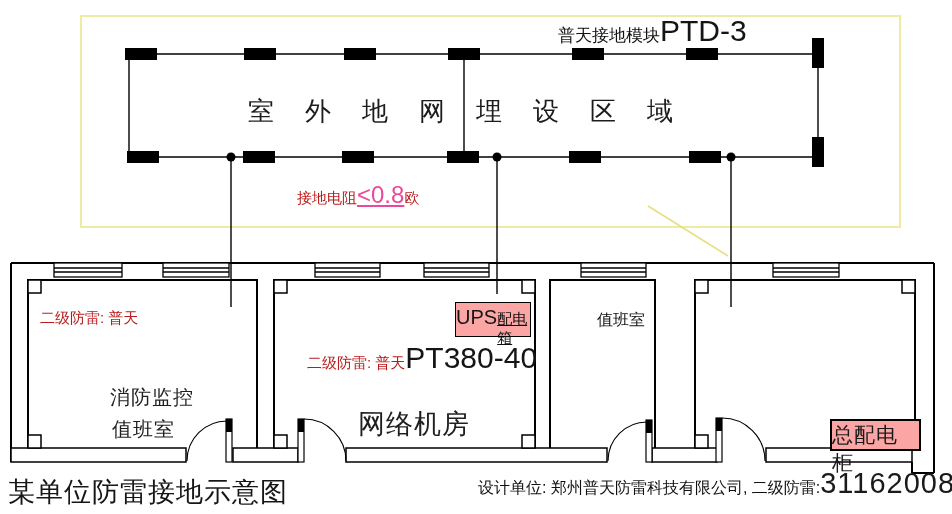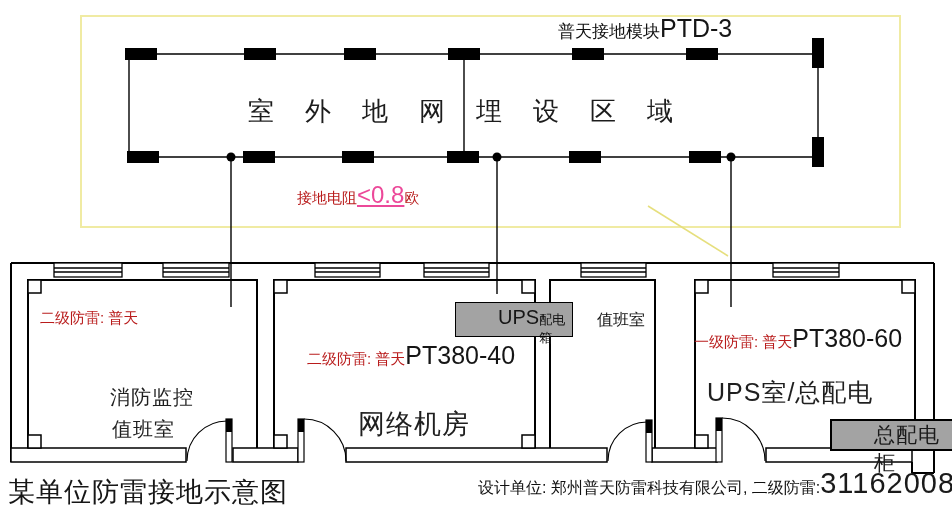--- a/index.html
+++ b/index.html
@@ -3,28 +3,28 @@
 <meta charset="utf-8">
 <style>
   html,body{margin:0;padding:0;background:#fff;}
   #stage{position:relative;width:952px;height:514px;background:#ffffff;overflow:hidden;
          font-family:"Liberation Sans",sans-serif;color:#111;}
   #stage svg{position:absolute;left:0;top:0;}
   .abs{position:absolute;white-space:nowrap;}
   .row{display:flex;align-items:baseline;}
   .cn-sm{font-size:15px;color:#b91c1c;}
   .cn-xs{font-size:14px;color:#101010;}
-  .cad-lg{font-size:25px;color:#151515;letter-spacing:0px;}
+  .cad-lg{font-size:30px;color:#151515;letter-spacing:0px;}
   .area-label{font-size:26px;letter-spacing:31px;color:#1c1c1c;}
   .room-name{font-size:20px;color:#1f1f1f;letter-spacing:1px;}
   .title{font-size:27px;color:#161616;letter-spacing:1px;}
-  .box{position:absolute;border:2px solid #000;background:#a3a3a3;display:flex;
-       align-items:baseline;justify-content:flex-end;padding-left:42px;}
+  .box{position:absolute;border:2px solid #000;background:#fca5a5;display:flex;
+       align-items:baseline;justify-content:flex-end;}
   .ups-en{font-size:20px;color:#151515;}
-  .ups-cn{font-size:13px;color:#101010;}
+  .ups-cn{font-size:15px;color:#101010;text-decoration:underline;}
   .cab-label{font-size:21px;color:#1a1a1a;letter-spacing:1px;}
   .res-val{font-size:24px;color:#ec4899;text-decoration:underline;}
   .credit-num{font-size:29px;color:#1a1a1a;letter-spacing:1px;}
 </style>
 </head>
 <body>
 
 <div id="stage">
 
   <svg width="952" height="514" viewBox="0 0 952 514">
@@ -184,25 +184,20 @@
       <span class="cad-lg">PT380-40</span>
   </div>
   <div class="abs room-name" style="left:358px;top:406px;font-size:27px;">网络机房</div>
   <div class="box" style="left:455px;top:302px;width:74px;height:30px;border-width:1.5px;padding-top:3px;">
     <span class="ups-en">UPS</span>
       <span class="ups-cn">配电箱</span>
   </div>
 
   <div class="abs" style="left:597px;top:310px;font-size:16px;">值班室</div>
 
-  <div class="abs row" style="left:694px;top:324px;">
-    <span class="cn-sm">一级防雷: 普天</span>
-      <span class="cad-lg">PT380-60</span>
-  </div>
-  <div class="abs room-name" style="left:707px;top:376px;font-size:25px;">UPS室/总配电</div>
   <div class="box" style="left:830px;top:419px;width:87px;height:28px;">
     <span class="cab-label">总配电柜</span>
   </div>
 
   <div class="abs title" style="left:8px;top:474px;">某单位防雷接地示意图</div>
   <div class="abs row" style="left:478px;top:467px;">
     <span style="font-size:16px;">设计单位: 郑州普天防雷科技有限公司, 二级防雷: </span>
       <span class="credit-num">31162008019</span>
   </div>
 

